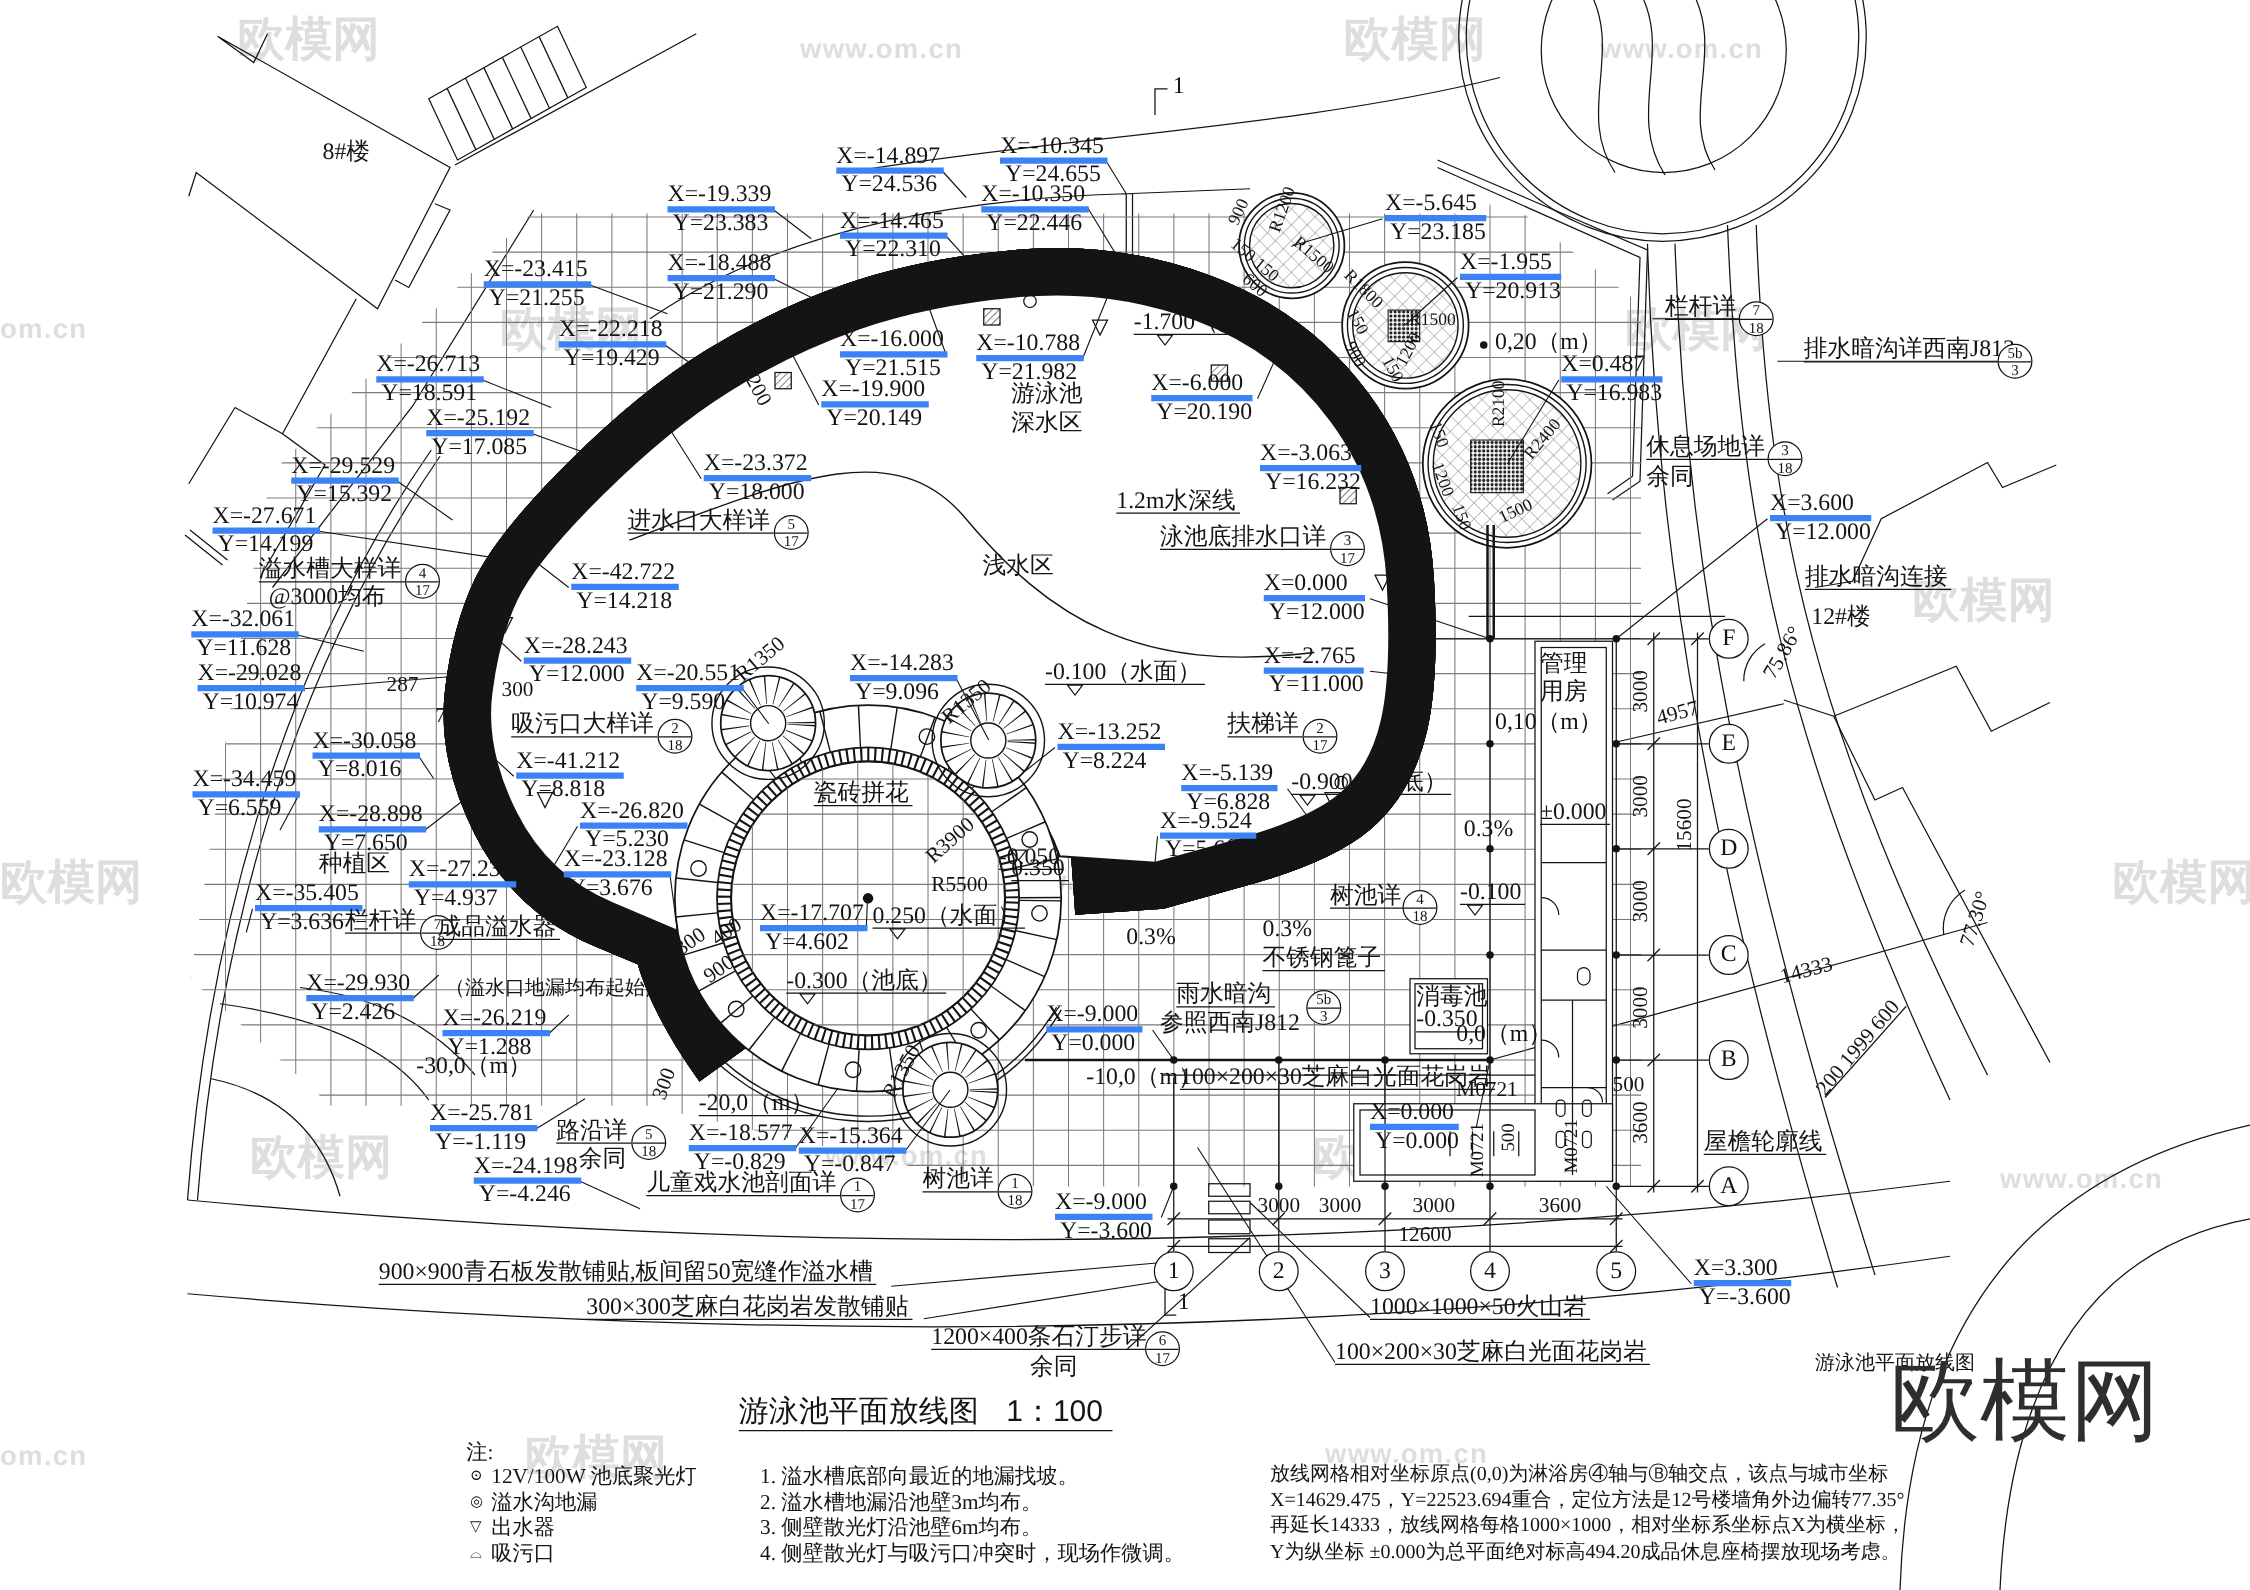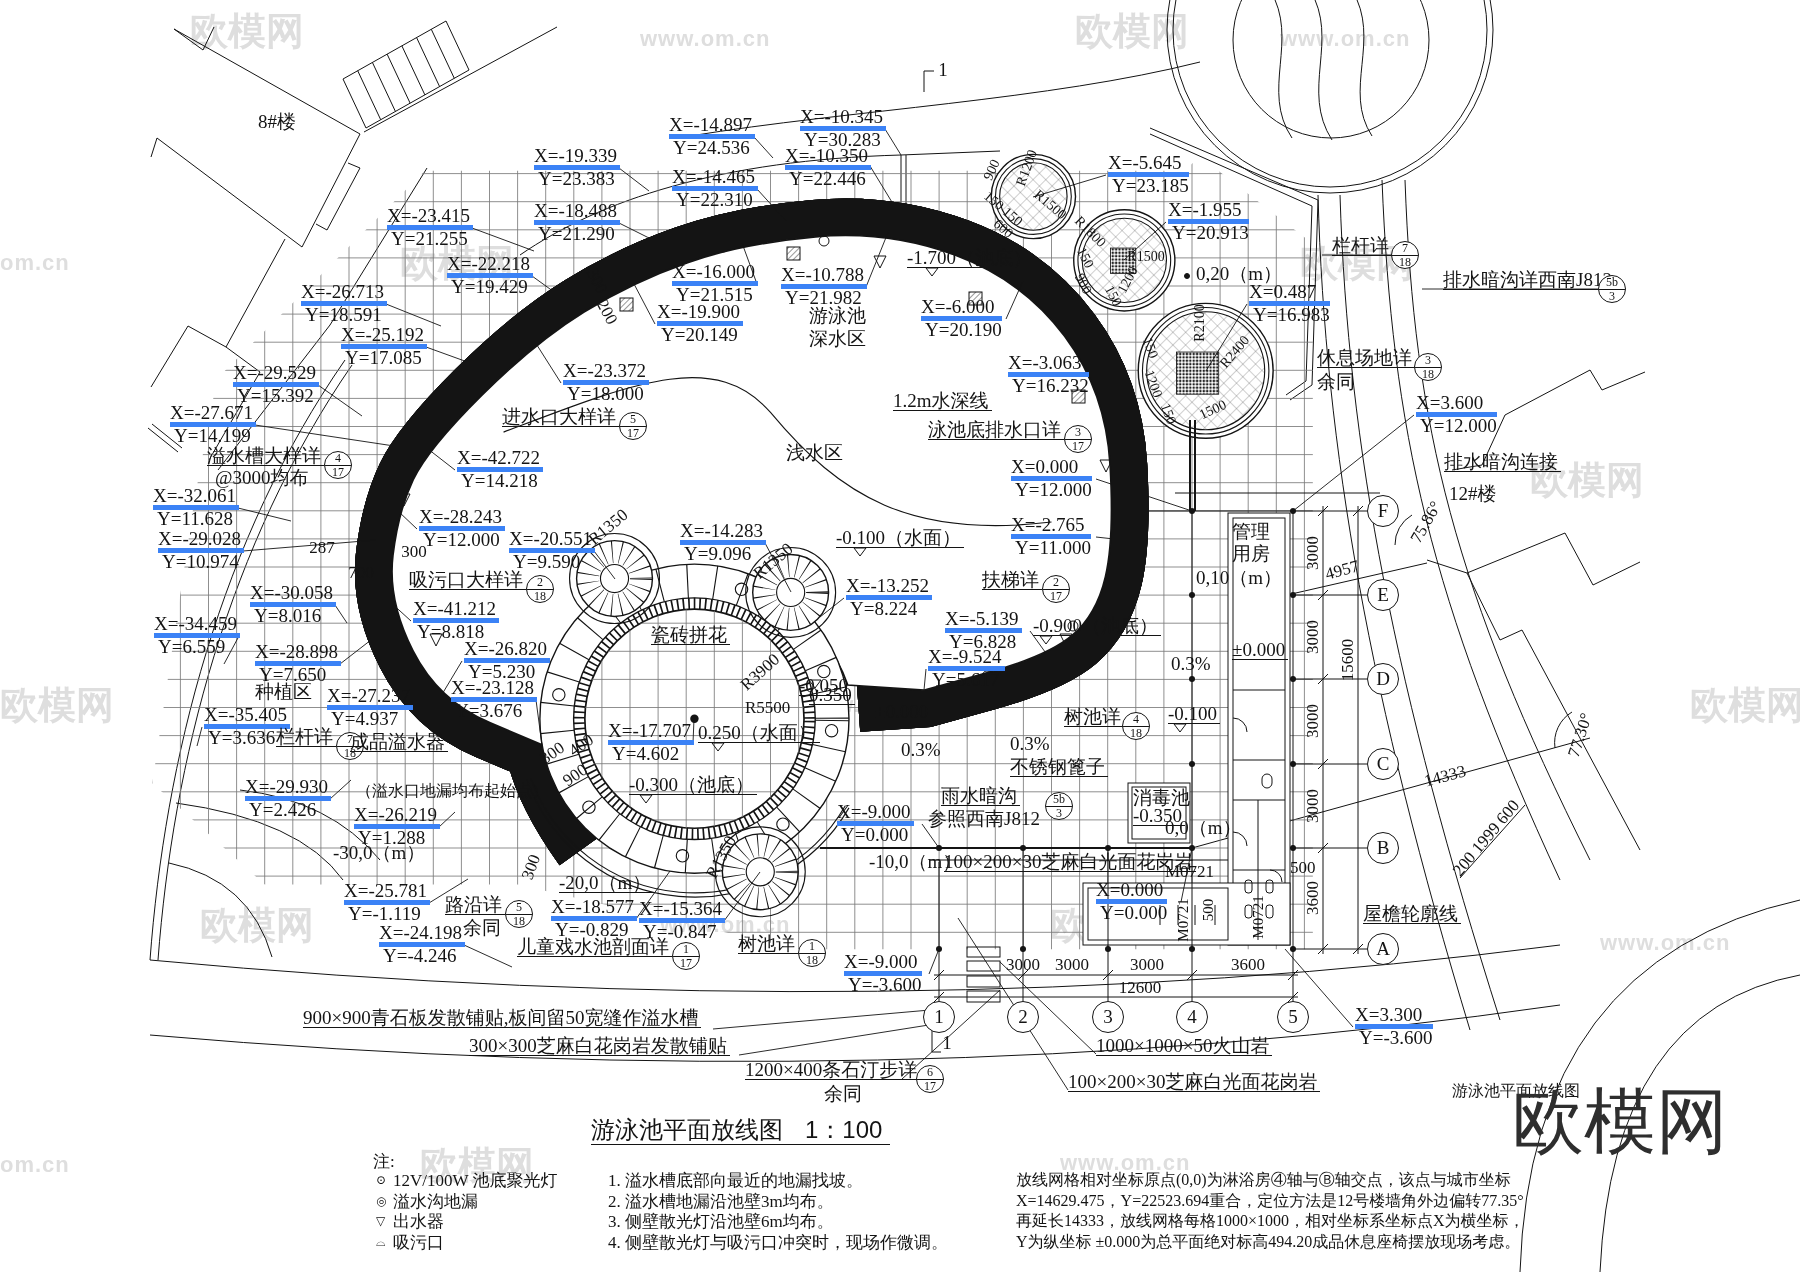--- a/index.html
+++ b/index.html
@@ -283,21 +283,21 @@
 
   <path fill="none" stroke="#141414" stroke-width="0.9" d="M754 137L773 158 M885 129L901 155 M619 168L649 191 M757 189L786 221 M870 166L901 217 M472 228L534 251 M619 223L673 250 M1106 175L1033 197 M532 276L568 302 M757 284L742 243 M866 287L889 230 M1166 222L1124 260 M386 304L441 326 M655 324L633 282 M1006 319L1023 281 M1247 304L1206 371 M426 347L484 368 M318 385L362 416 M561 383L535 342 M1093 375L1106 392 M1414 415L1293 511 M255 425L414 449 M455 470L428 449 M1096 479L1192 511 M238 508L291 521 M243 551L376 540 M417 529L398 511 M594 551L615 579 M765 543L791 592 M1096 537L1114 539 M844 598L820 617 M335 605L347 623 M411 621L388 600 M239 636L224 664 M1030 631L1048 656 M462 661L438 701 M340 664L380 633 M926 669L924 690 M536 700L542 745 M412 708L427 709 M202 727L197 746 M693 743L694 719 M330 799L351 780 M439 827L455 812 M922 824L939 848 M1181 902L1192 848 M429 903L468 879 M636 919L670 871 M724 921L760 872 M464 945L512 967 M929 974L939 949 M1353 1027L1285 949 M713 1029 L930 1010 M739 1055 L935 1024 M1096 1054 L1000 962 M1068 1090 L958 918 M902 1079 L1000 990 M1392 255 L1322 255 M1598 289 L1422 289"></path>
 </svg>
 
 <div class="coord" style="left:669px;top:116px">
       <span class="cx">X=-14.897</span>
       <span class="cy">Y=24.536</span>
     </div>
 <div class="coord" style="left:800px;top:108px">
       <span class="cx">X=-10.345</span>
-      <span class="cy">Y=30.283</span>
+      <span class="cy">Y=24.655</span>
     </div>
 <div class="coord" style="left:534px;top:147px">
       <span class="cx">X=-19.339</span>
       <span class="cy">Y=23.383</span>
     </div>
 <div class="co ord coord" style="left:672px;top:168px">
       <span class="cx">X=-14.465</span>
       <span class="cy">Y=22.310</span>
     </div>
 <div class="coord" style="left:785px;top:147px">

